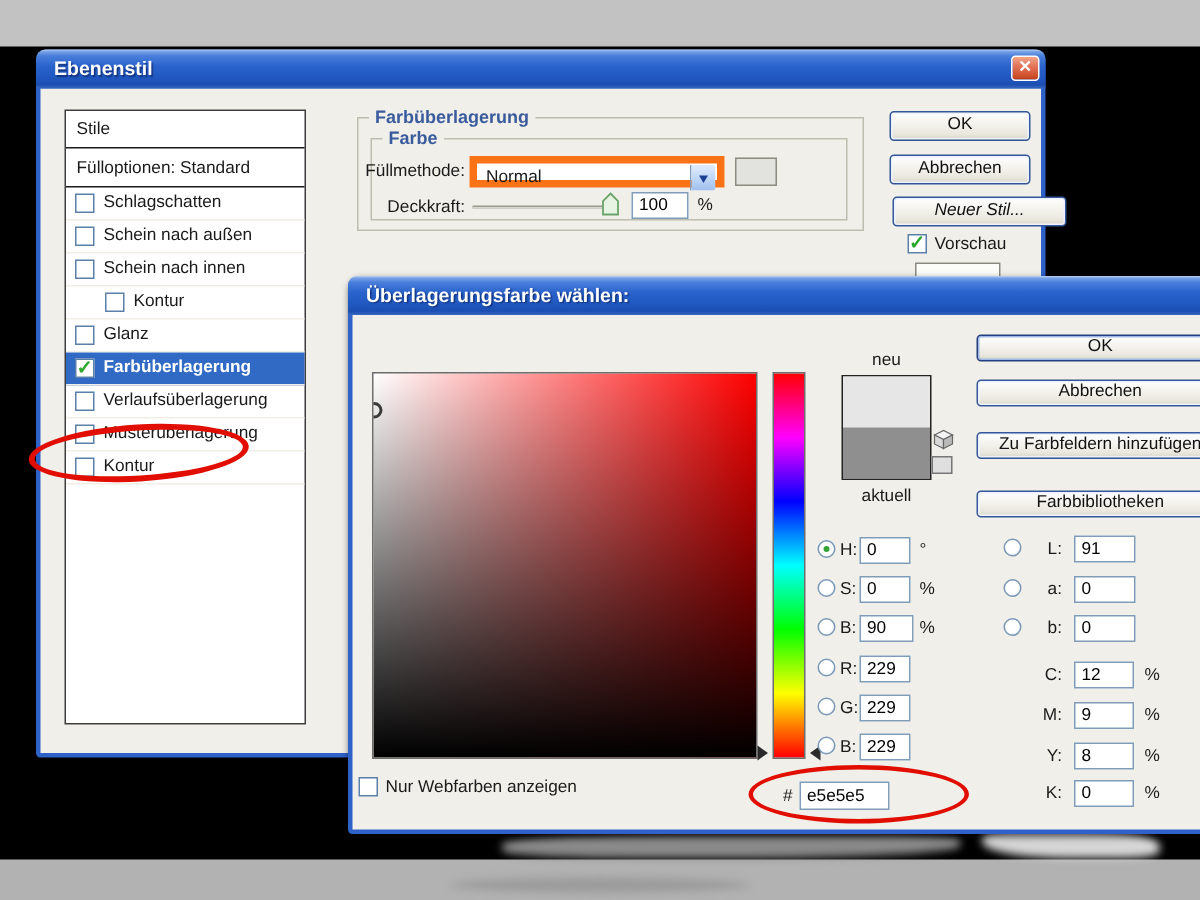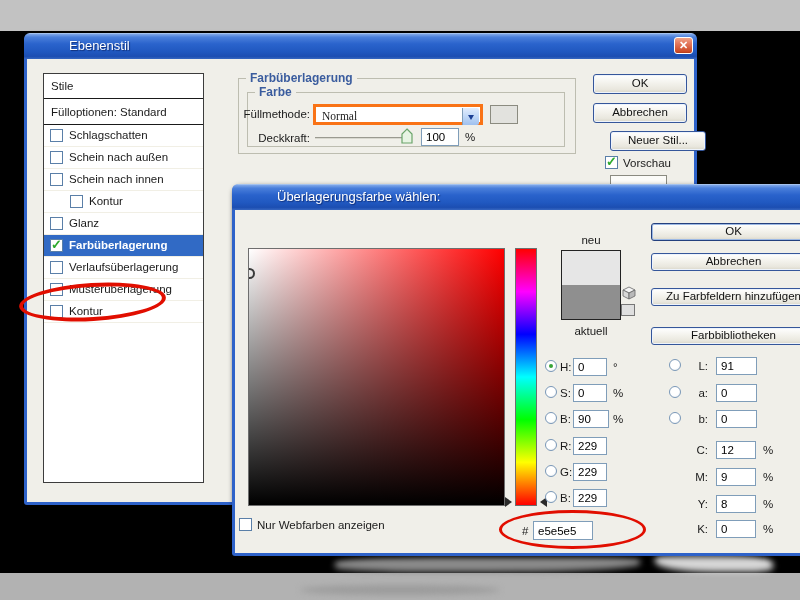--- a/index.html
+++ b/index.html
@@ -12,22 +12,22 @@
   .blob1 { left:335px; top:556px; width:305px; height:16px; background:#8a8a8a; border-radius:40% 20% 50% 30%; }
   .blob2 { left:655px; top:551px; width:118px; height:21px; background:#d6d6d6; border-radius:30% 60% 20% 50%; }
   .blob3 { left:300px; top:585px; width:200px; height:10px; background:#9b9b9b; border-radius:50%; }
 
   
   .dlg { position:absolute; border-radius:8px 8px 3px 3px; background:#2e62c9;
          box-shadow:1px 2px 5px rgba(0,0,0,.6); }
   .dlg-body { position:absolute; left:3px; right:3px; top:26px; bottom:3px; background:#f0efe9; }
   .tbar { position:absolute; left:0; top:0; right:0; height:26px; border-radius:6px 6px 0 0;
           background:linear-gradient(180deg,#bdd4f1 0%,#7ba4e8 5%,#4a7fdb 16%,#2a63cc 42%,#2058c0 72%,#1c4eb2 90%,#3767c0 100%); }
-  .ttext { position:absolute; left:12px; top:5px; color:#fff; font-weight:normal; font-size:13px;
-           text-shadow:1px 1px 1px rgba(10,30,90,.7); white-space:nowrap;margin-left:33px; }
+  .ttext { position:absolute; left:12px; top:5px; color:#fff; font-weight:bold; font-size:13px;
+           text-shadow:1px 1px 1px rgba(10,30,90,.7); white-space:nowrap; }
   .xbtn { position:absolute; width:19px; height:17px; border:1px solid #fff; border-radius:3px;
           background:linear-gradient(180deg,#f2a488,#e3755a 40%,#cc4b26 90%,#b33a18);
           color:#fff; font-weight:bold; font-size:11px; text-align:center; line-height:15px; cursor:default; }
 
   
   .xpbtn { position:absolute; height:20px; border:1px solid #35569a; border-radius:3px;
            background:linear-gradient(180deg,#ffffff,#f3f2ec 45%,#e9e7de 80%,#d9d6c9);
            box-shadow:inset 0 0 0 1px #edf3fc; text-align:center; font-size:11.5px; line-height:17px; color:#111; }
   .cb { position:absolute; width:13px; height:13px; background:#fff; border:1px solid #5a7fa8; }
   .cb.checked::after { content:"✓"; position:absolute; left:0px; top:-3px; color:#2daa2d; font-size:13px; font-weight:bold; }
@@ -44,21 +44,21 @@
   .lb-head { position:relative; height:25px; line-height:25px; padding-left:7px; border-bottom:1px solid #1a1a1a; font-size:11.5px; }
   .lb-head2 { position:relative; height:26px; line-height:26px; padding-left:7px; border-bottom:1px solid #1a1a1a; font-size:11.5px; }
   .lb-row { position:relative; height:22px; border-bottom:1px solid #f1efe5; }
   .lb-row .cb { left:6px; top:4px; }
   .lb-row.ind .cb { left:26px; }
   .lb-label { position:absolute; left:25px; top:4px; white-space:nowrap; }
   .lb-row.ind .lb-label { left:45px; }
   .lb-row.selected { background:#316ac5; }
   .lb-row.selected .lb-label { color:#fff; font-weight:bold; }
 
-  .combo { position:absolute; left:289px; top:71px; width:170px; height:21px; background:#fff; border:3px solid #f97316;font-family:Liberation Serif, serif; }
+  .combo { position:absolute; left:289px; top:71px; width:170px; height:21px; background:#fff; border:5px solid #f97316; }
   .combo-text { position:absolute; left:6px; top:3px; }
   .combo-btn { position:absolute; right:1px; top:1px; width:17px; height:17px; border-left:1px solid #7f9db9; border-radius:0 2px 2px 0;
                background:linear-gradient(180deg,#e2edfd,#c1d8f7 50%,#9fc0ee); }
   .combo-btn::after { content:""; position:absolute; left:5px; top:7px; border-left:3.5px solid transparent;
                       border-right:3.5px solid transparent; border-top:5px solid #1c3f94; }
   .track { position:absolute; left:291px; top:104px; width:97px; height:2px; background:#9a9a90; border-bottom:1px solid #d8d8cf; }
 
   
   .cfield { position:absolute; left:16px; top:64px; width:257px; height:258px; border:1px solid #6e6e6e; overflow:hidden;
             background:linear-gradient(to bottom, rgba(0,0,0,0) 0%, #000 100%), linear-gradient(to right, #fff 0%, #f00 100%); }
@@ -158,21 +158,21 @@
     <span style="position:absolute; left:216px; top:99px; width:70px; text-align:right;">Deckkraft:</span>
     <div class="track"></div>
     <svg style="position:absolute; left:377px; top:95px;" width="12" height="16">
       <polygon points="6,1 11,6 11,15 1,15 1,6" fill="#e7f4e3" stroke="#6aa46a" stroke-width="1.2"></polygon>
     </svg>
     <input class="tinput" style="left: 397px; top: 95px; width: 38px;" value="100">
     <span style="position:absolute; left:441px; top:98px;">%</span>
 
     <div class="xpbtn" style="left:569px; top:41px; width:94px;">OK</div>
     <div class="xpbtn" style="left:569px; top:70px; width:94px;">Abbrechen</div>
-    <div class="xpbtn" style="left:586px; top:98px; width:96px;">Neuer Stil...</div>
+    <div class="xpbtn" style="left:571px; top:98px; width:116px;font-style:italic;">Neuer Stil...</div>
     <span class="cb checked" style="left:581px; top:123px;"></span>
     <span style="position:absolute; left:599px; top:124px;">Vorschau</span>
     <div style="position:absolute; left:586px; top:142px; width:57px; height:10px; background:#fbfbf8; border:1px solid #8a8a80;"></div>
   </div>
 
   <div class="dlg" style="left:232px; top:184px; width:600px; height:372px; z-index:20;">
     <div class="dlg-body"></div>
     <div class="tbar">
       <span class="ttext">Überlagerungsfarbe wählen:</span>
     </div>

